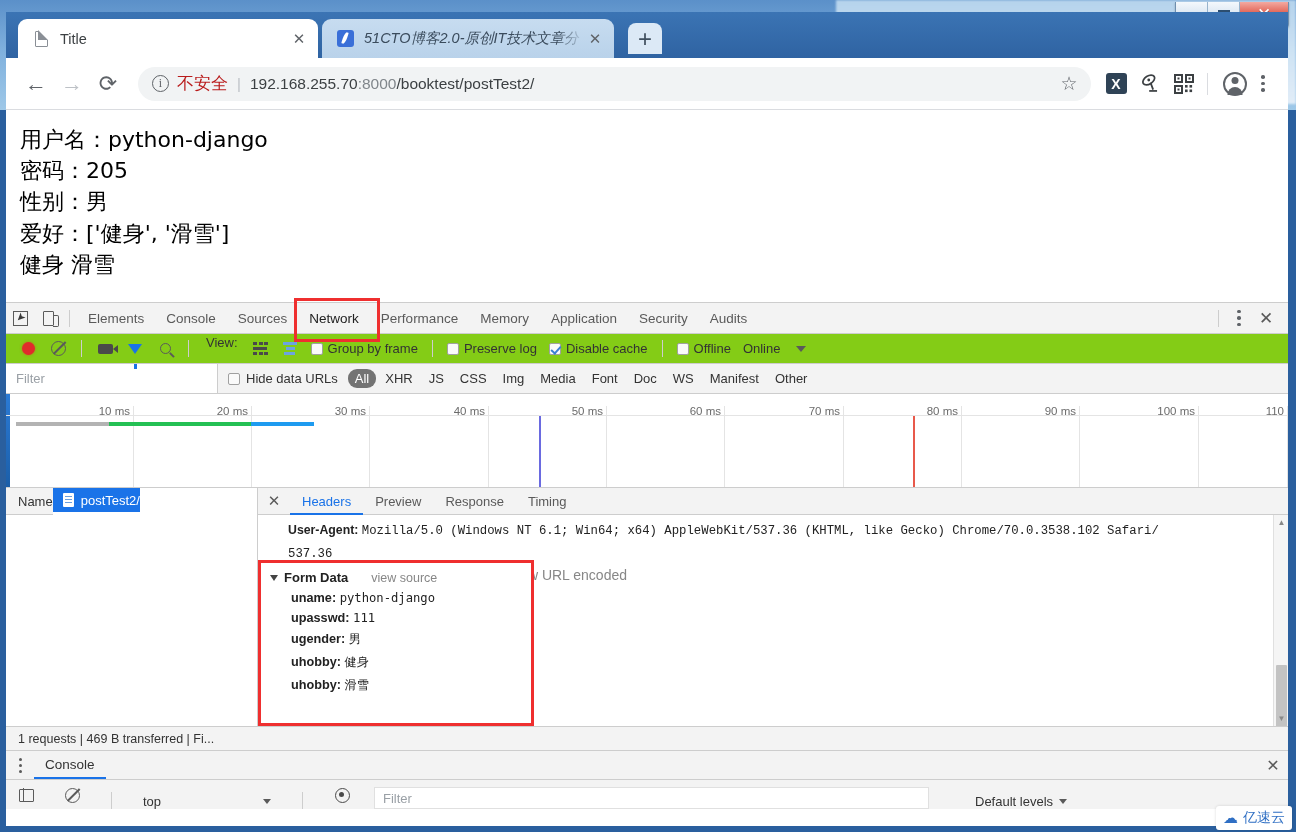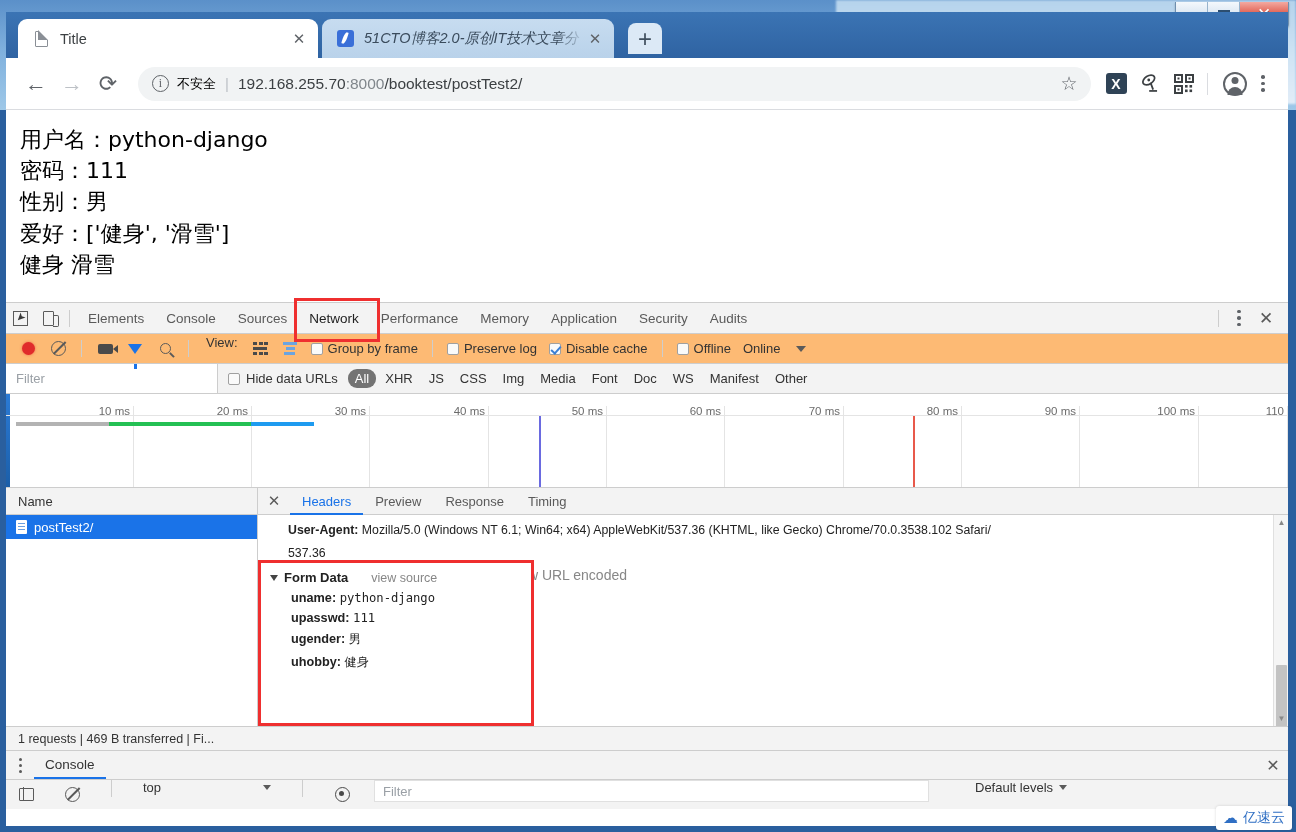--- a/index.html
+++ b/index.html
@@ -114,21 +114,21 @@
   .nav-btn.dim { color: #bdc1c6; }
   .omnibox {
     flex: 1 1 auto; height: 34px; margin: 0 6px 0 12px; background: #f1f3f4;
     border-radius: 17px; display: flex; align-items: center; padding: 0 6px 0 14px;
     font-size: 15px;
   }
   .info-ico { width: 17px; height: 17px; border: 1.6px solid #5f6368;
               border-radius: 50%; display: flex; align-items: center;
               justify-content: center; font-size: 12px; color: #5f6368;
               flex: 0 0 17px; font-family: "Liberation Serif", serif; }
-  .insecure { margin-left: 8px; color: #000000; font-size: 13px; }
+  .insecure { margin-left: 8px; color: #b91c1c; font-size: 17px; }
   .omni-sep { margin: 0 9px; color: #bdc1c6; }
   .omni-url { color: #3c4043; font-size: 15.5px; white-space: nowrap; }
   .omni-url .dim { color: #80868b; }
   .star { margin-left: auto; width: 32px; height: 32px; display: flex;
           align-items: center; justify-content: center; color: #5f6368; font-size: 19px; }
   .ext { width: 30px; height: 36px; display: flex; align-items: center;
          justify-content: center; flex: 0 0 30px; margin-left: 4px; }
   .ext-x { width: 21px; height: 21px; background: #2f4356; border-radius: 3px;
            color: #fff; font-size: 14px; font-weight: bold; display: flex;
            align-items: center; justify-content: center; }
@@ -147,21 +147,21 @@
 
   
   .page {
     height: 192px; background: #fff; padding: 14px 0 0 14px;
     font-size: 22px; color: #000; line-height: 1.42;
     font-family: "DejaVu Sans", sans-serif;
   }
   .page div { white-space: nowrap; }
 
   
-  .devtools { background: #fdba74; border-top: 1px solid #cdcdcd;
+  .devtools { background: #84cc16; border-top: 1px solid #cdcdcd;
               font-size: 12.5px; color: #303942; }
   .dt-tabbar { height: 31px; display: flex; align-items: center;
                border-bottom: 1px solid #cdcdcd; background: #f3f3f3;
                position: relative; }
   .dt-icobtn { width: 28px; height: 28px; display: flex; align-items: center;
                justify-content: center; color: #5a5a5a; }
   .cursor-ico { position: relative; width: 15px; height: 15px;
                 border: 1.4px solid #5a5a5a; }
   .cursor-ico:after { content: "➤"; position: absolute; left: 2px; top: -1px;
                 font-size: 11px; color: #3b3b3b; transform: rotate(135deg); }
@@ -246,42 +246,42 @@
   .tl-ruler-line { position: absolute; left: 0; right: 0; top: 21px;
                    border-bottom: 1px solid #e4e4e4; }
   .tl-bar { position: absolute; top: 28px; height: 3.5px; }
   .tl-ev { position: absolute; top: 22px; width: 1.5px; height: 72px; }
   .tl-left-edge { position: absolute; left: 0; top: 0; width: 4px; height: 94px;
                   background: linear-gradient(180deg,#2b7bd6,#1b5ea8); }
 
   
   .lower { display: flex; height: 238px; background: #fff; }
   .namecol { width: 252px; flex: 0 0 252px; border-right: 1px solid #cdcdcd;
-             display: flex; flex-direction: column; }
+             display: flex; flex-direction: row; }
   .namehdr { height: 27px; line-height: 27px; padding-left: 12px;
              background: #f3f3f3; border-bottom: 1px solid #cdcdcd;
              font-size: 13px; color: #333; }
   .reqrow { height: 24px; display: flex; align-items: center; gap: 7px;
             padding-left: 10px; background: #1a73e8; color: #fff; font-size: 13px; }
   .doc-ico { width: 11px; height: 14px; background: #fff; border-radius: 1px;
              position: relative; flex: 0 0 11px; }
   .doc-ico:after { content: ""; position: absolute; left: 2px; top: 3px;
              width: 7px; height: 1px; background: #6b9fe0;
              box-shadow: 0 3px 0 #6b9fe0, 0 6px 0 #6b9fe0; }
   .detail { flex: 1 1 auto; display: flex; flex-direction: column; min-width: 0;
             position: relative; }
   .det-tabs { height: 27px; display: flex; align-items: center;
               background: #f3f3f3; border-bottom: 1px solid #cdcdcd; }
   .det-x { width: 32px; text-align: center; color: #5a5a5a; font-size: 15px; }
   .det-tab { padding: 0 12px; height: 27px; line-height: 27px; font-size: 13px;
              color: #5a5a5a; }
   .det-tab.act { color: #1a73e8; box-shadow: inset 0 -2px 0 #1a73e8; }
   .det-body { flex: 1 1 auto; overflow: hidden; position: relative;
               background: #fff; font-size: 12.5px; }
-  .mono { font-family: Liberation Sans, sans-serif; }
+  .mono { font-family: Liberation Mono, monospace; }
   .ua-line { padding: 4px 22px 0 30px; line-height: 1.9; color: #222;
              font-size: 12.3px; }
   .ua-line b { font-family: "Liberation Sans", sans-serif; }
   .fd-wrap { position: absolute; left: 0; top: 45px; right: 0; }
   .fd-box { position: absolute; left: 0; top: 0; width: 276px;
             border: 3px solid #ef2f2f; background: #fff; height: 166px;
             box-sizing: border-box; }
   .fd-head { display: flex; align-items: center; padding: 7px 0 0 9px; gap: 3px; }
   .tri { width: 0; height: 0; border-left: 4.5px solid transparent;
          border-right: 4.5px solid transparent; border-top: 6px solid #444;
@@ -308,21 +308,21 @@
   
   .drawer { border-top: 1px solid #cdcdcd; background: #f3f3f3; }
   .dw-tabs { height: 28px; display: flex; align-items: center; }
   .dw-kebab { width: 28px; display: flex; flex-direction: column; align-items: center;
               gap: 3px; }
   .dw-kebab i { width: 3px; height: 3px; background: #5a5a5a; border-radius: 50%; }
   .dw-tab { padding: 0 11px; height: 28px; line-height: 28px; font-size: 13.5px;
             color: #333; box-shadow: inset 0 -2px 0 #1a73e8; }
   .dw-x { margin-left: auto; width: 30px; text-align: center; font-size: 16px;
           color: #5a5a5a; }
-  .dw-bar { height: 30px; display: flex; align-items: flex-start; gap: 18px;
+  .dw-bar { height: 30px; display: flex; align-items: flex-end; gap: 18px;
             border-top: 1px solid #cdcdcd; padding: 0 6px; }
   .sidebar-ico { width: 15px; height: 13px; border: 1.4px solid #5a5a5a;
                  border-radius: 1px; position: relative; }
   .sidebar-ico:after { content: ""; position: absolute; left: 3.5px; top: -1.4px;
                  bottom: -1.4px; width: 1.4px; background: #5a5a5a; }
   .ctx-select { display: flex; align-items: center; min-width: 140px;
                 padding: 0 6px; font-size: 13px; color: #333; }
   .ctx-caret { margin-left: auto; width: 0; height: 0;
                border-left: 4.5px solid transparent; border-right: 4.5px solid transparent;
                border-top: 5.5px solid #5a5a5a; }
@@ -431,21 +431,21 @@
         </div>
       <div class="kebab">
           <i></i>
           <i></i>
           <i></i>
         </div>
     </div>
 
     <div class="page">
       <div>用户名：python-django</div>
-      <div>密码：111</div>
+      <div>密码：205</div>
       <div>性别：男</div>
       <div>爱好：['健身', '滑雪']</div>
       <div>健身 滑雪</div>
     </div>
 
     <div class="devtools">
 
       <div class="dt-tabbar">
         <div class="dt-icobtn">
             <span class="cursor-ico"></span>
@@ -641,20 +641,24 @@
                   <span>111</span>
                 </div>
                 <div class="fd-row">
                   <b>ugender:</b>
                   <span>男</span>
                 </div>
                 <div class="fd-row">
                   <b>uhobby:</b>
                   <span>健身</span>
                 </div>
+                <div class="fd-row">
+                  <b>uhobby:</b>
+                  <span>滑雪</span>
+                </div>
               </div>
             </div>
 
             <div class="scroll-v">
               <div class="sv-arrow">▲</div>
               <div class="sv-thumb" style="top:150px;height:62px;"></div>
               <div class="sv-arrow" style="position:absolute;bottom:0;">▼</div>
             </div>
           </div>
         </div>

